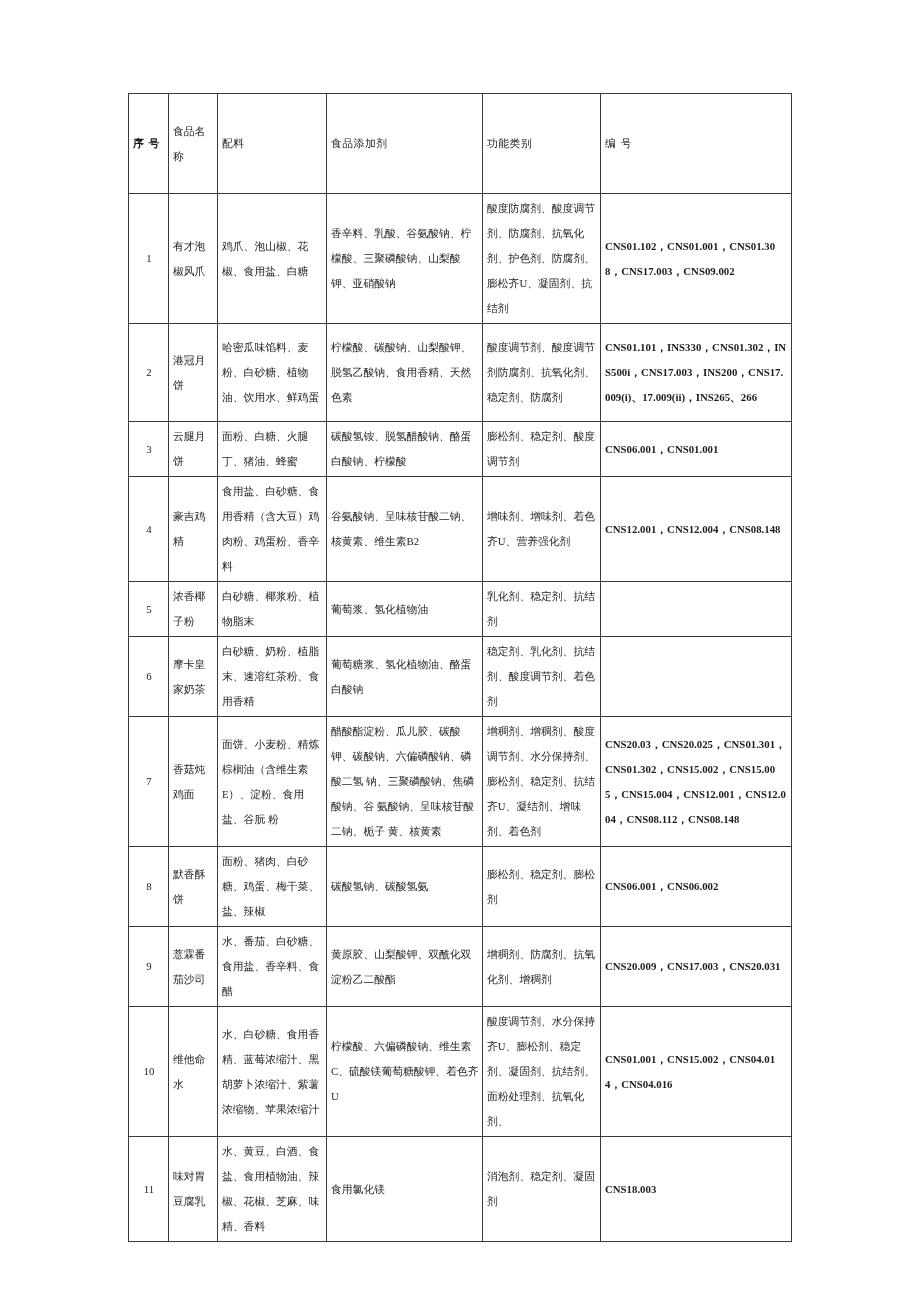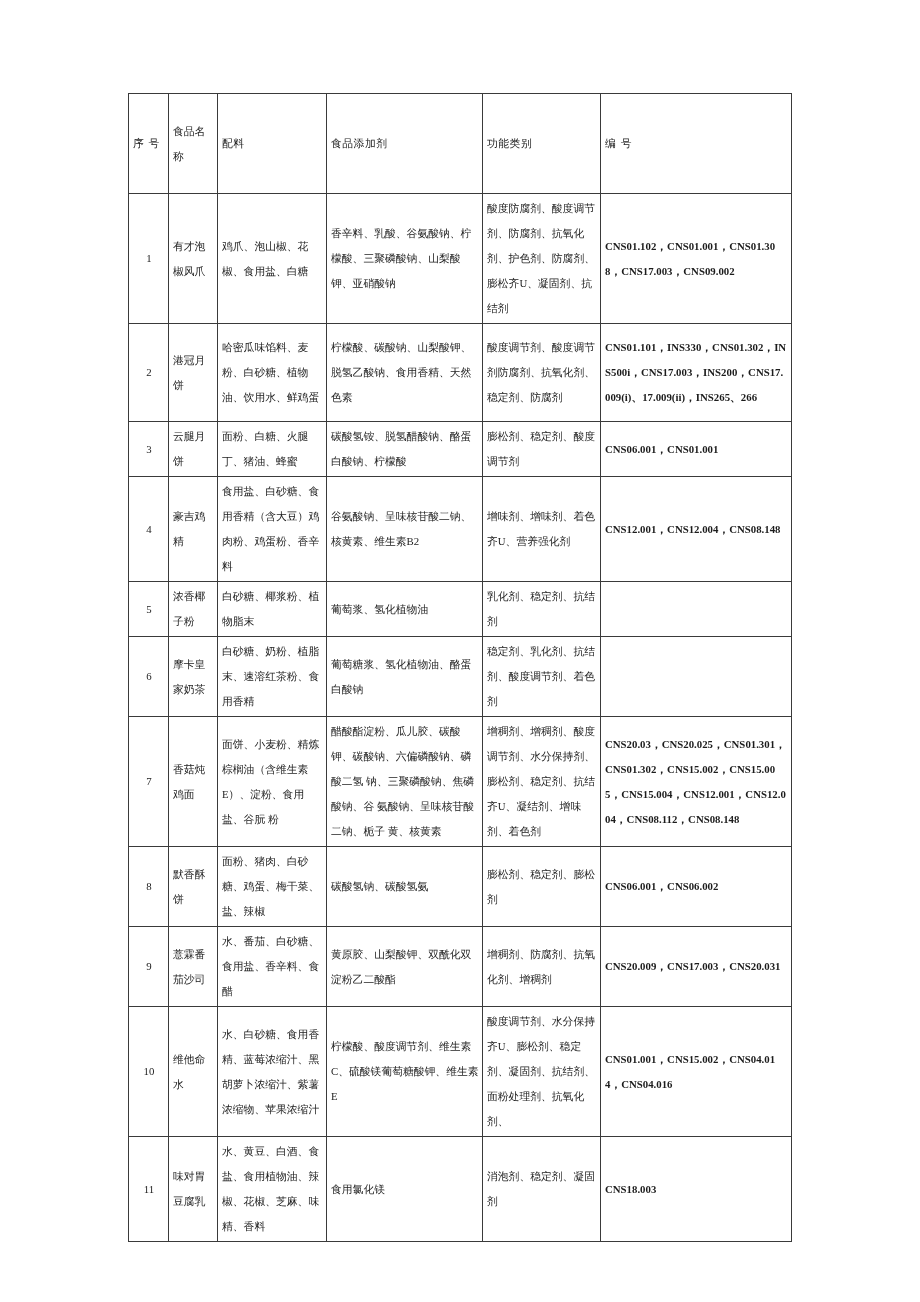--- a/index.html
+++ b/index.html
@@ -57,20 +57,21 @@
     font-weight: bold;
   }
   
   .h-no {
     vertical-align: top;
     font-size: 15px;
     white-space: nowrap;
     padding: 8px 0 0 3px;
     text-align: left;
     letter-spacing: 1px;
+    font-weight: bold;
   }
   .h-name {
     vertical-align: top;
     font-size: 15.5px;
     line-height: 26px;
     padding: 4px 22px 0 10px;
     word-break: break-all;
   }
   .h-mid {
     font-size: 15.5px;
@@ -201,21 +202,21 @@
         <td class="c-ing">水、番茄、白砂糖、食用盐、香辛料、食醋</td>
         <td class="c-add">黄原胶、山梨酸钾、双酰化双淀粉乙二酸酯</td>
         <td class="c-fun">增稠剂、防腐剂、抗氧化剂、增稠剂</td>
         <td class="c-code">CNS20.009，CNS17.003，CNS20.031</td>
       </tr>
 
       <tr class="r10">
         <td class="c-no">10</td>
         <td class="c-name">维他命水</td>
         <td class="c-ing">水、白砂糖、食用香 精、蓝莓浓缩汁、黑 胡萝卜浓缩汁、紫薯 浓缩物、苹果浓缩汁</td>
-        <td class="c-add">柠檬酸、酸度调节剂、维生素C、硫酸镁葡萄糖酸钾、维生素E</td>
+        <td class="c-add">柠檬酸、六偏磷酸钠、维生素C、硫酸镁葡萄糖酸钾、着色齐U</td>
         <td class="c-fun">酸度调节剂、水分保持齐U、膨松剂、稳定剂、凝固剂、抗结剂、面粉处理剂、抗氧化剂、</td>
         <td class="c-code">CNS01.001，CNS15.002，CNS04.014，CNS04.016</td>
       </tr>
 
       <tr class="r11">
         <td class="c-no">11</td>
         <td class="c-name">味对胃豆腐乳</td>
         <td class="c-ing">水、黄豆、白酒、食 盐、食用植物油、辣 椒、花椒、芝麻、味 精、香料</td>
         <td class="c-add">食用氯化镁</td>
         <td class="c-fun">消泡剂、稳定剂、凝固剂</td>

